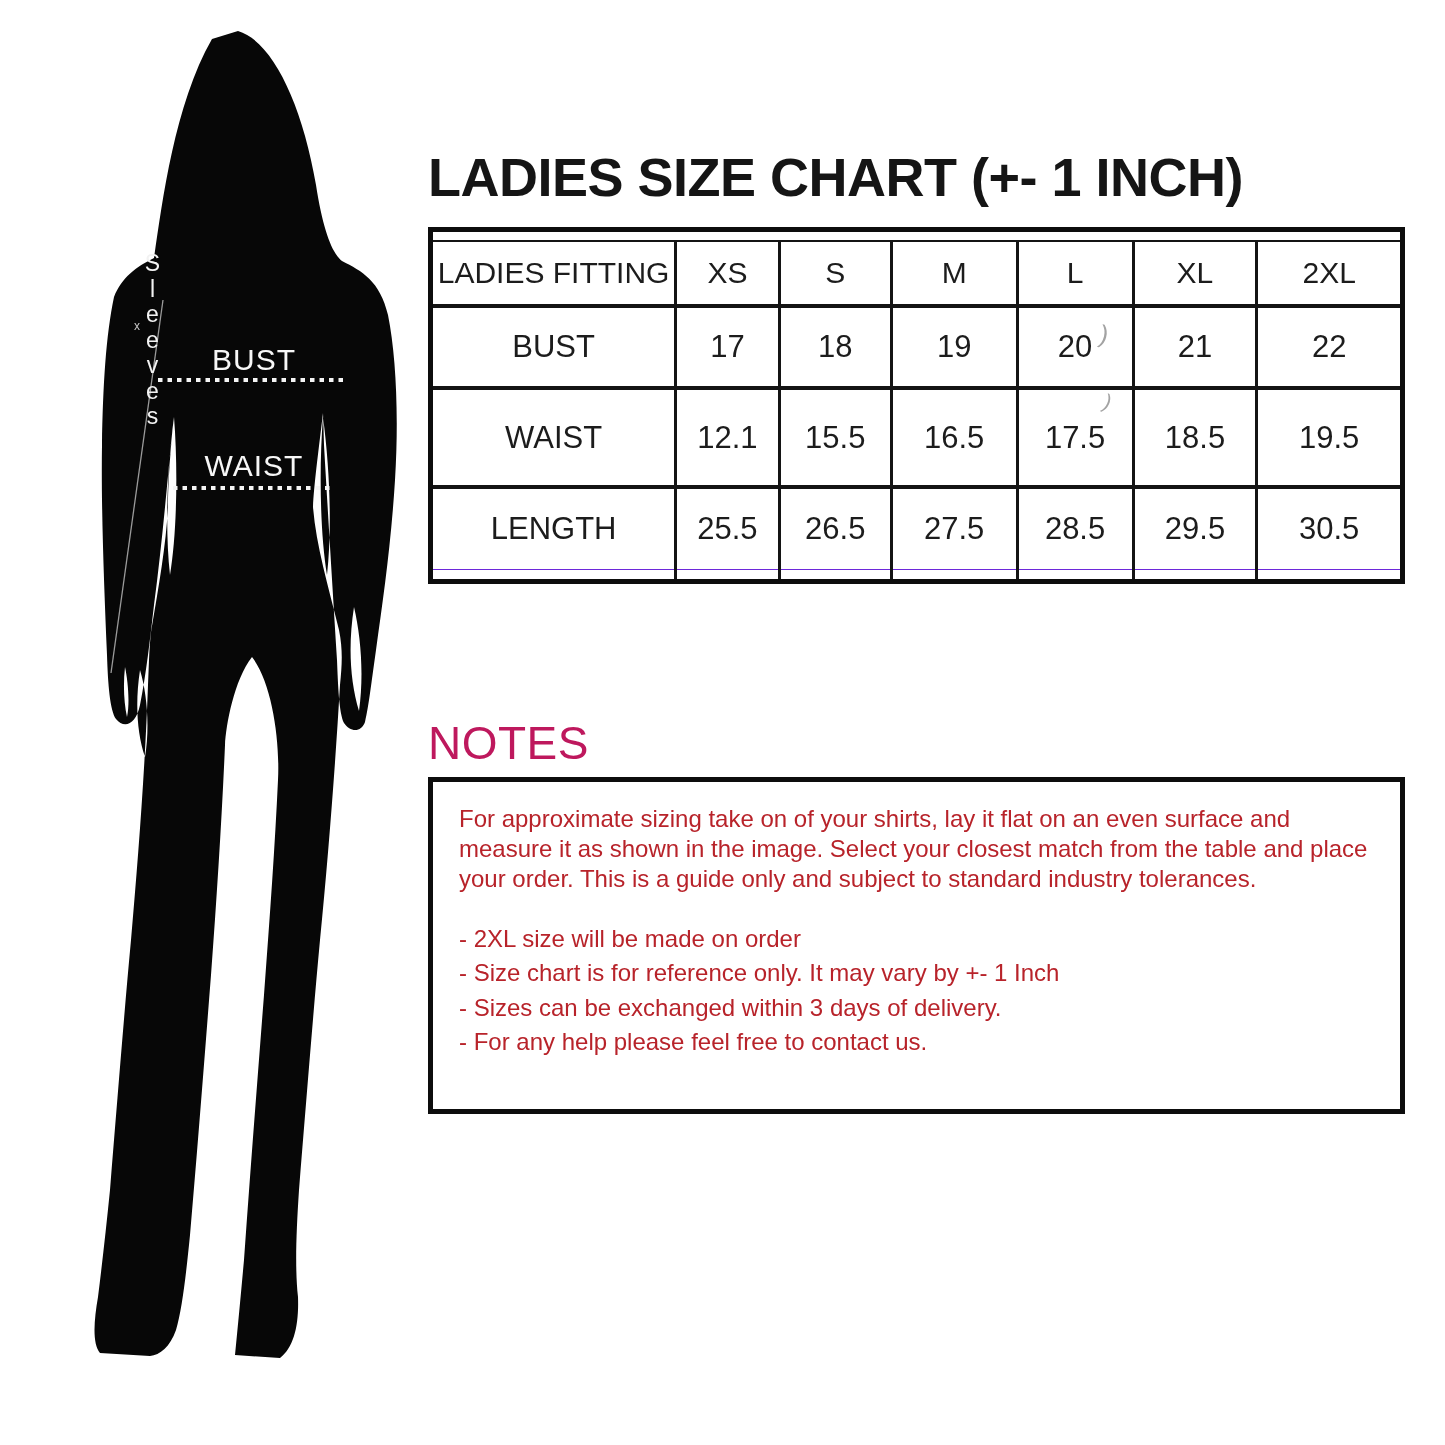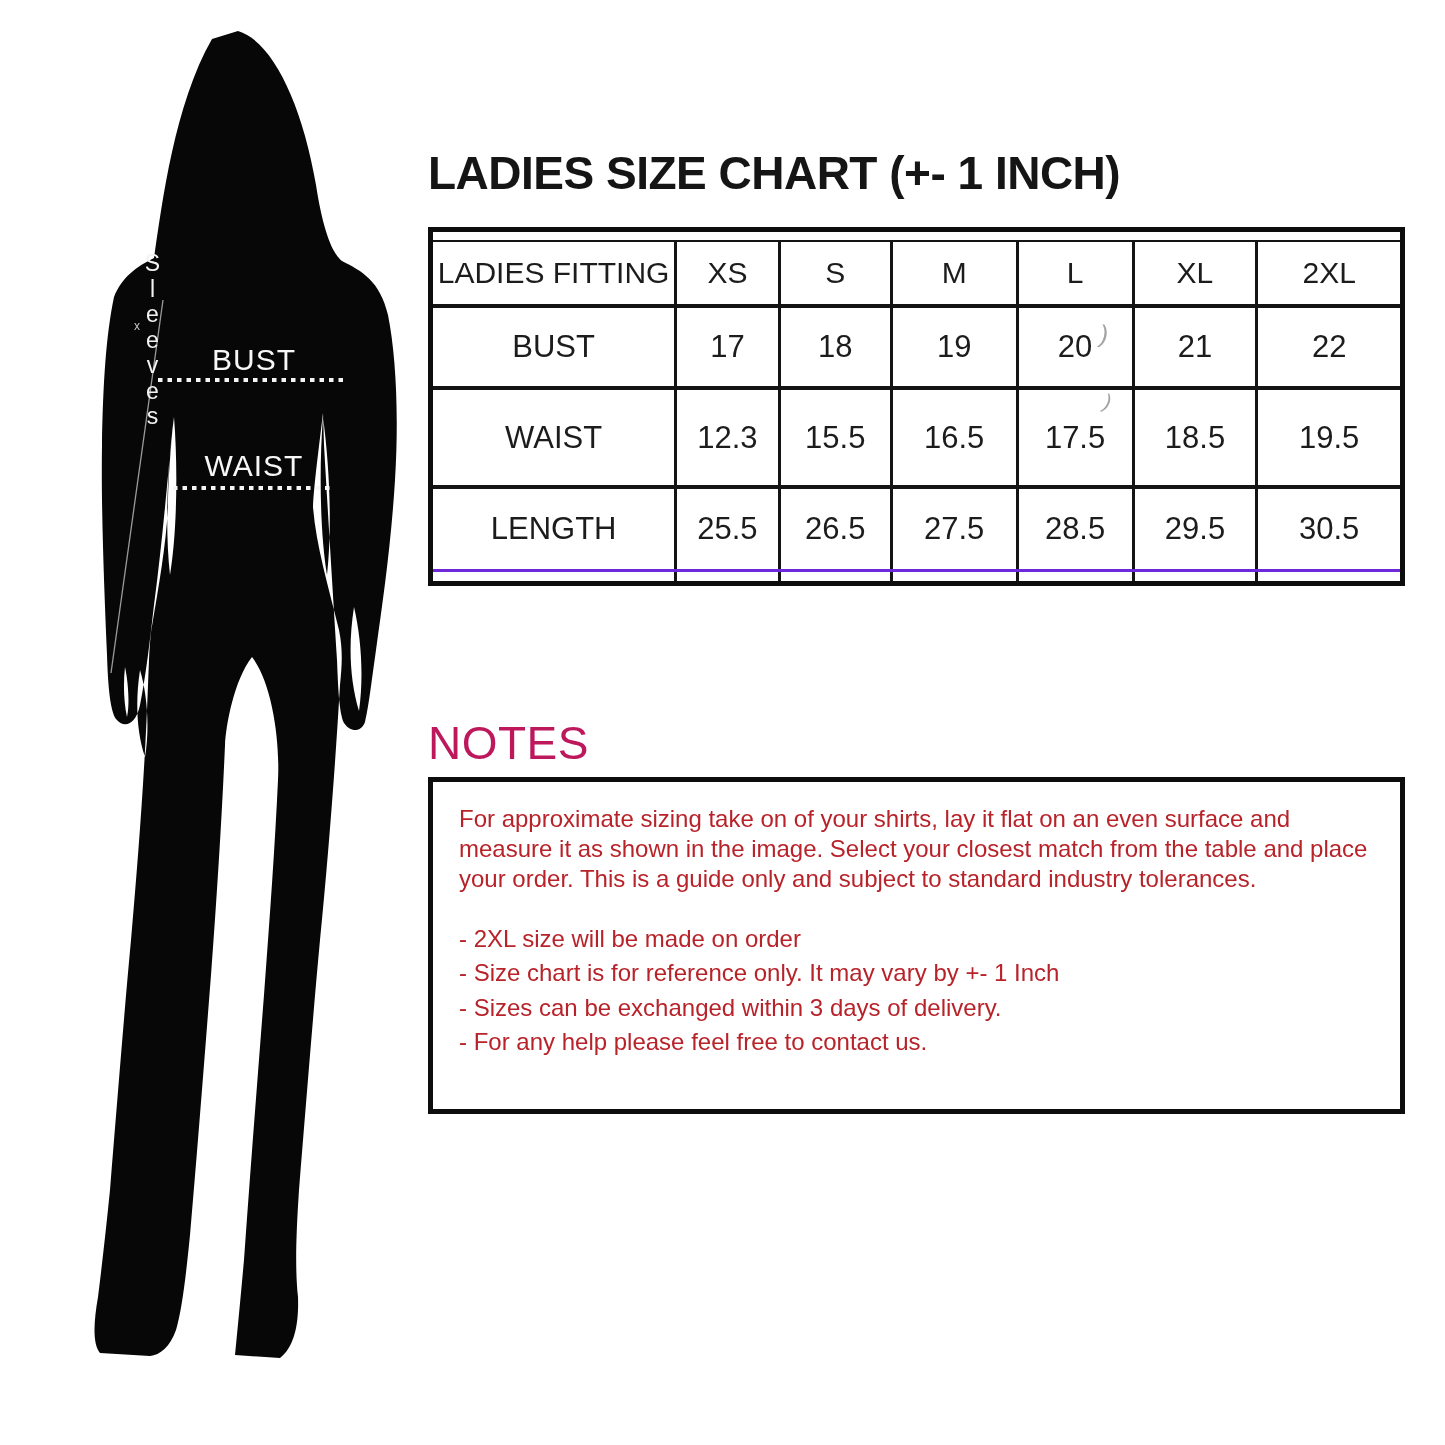--- a/index.html
+++ b/index.html
@@ -38,21 +38,21 @@
     left: 50px; top: 294px; width: 14px;
     font-size: 12px; color: #c8c8c8; letter-spacing: 0;
   }
 
   
   .content { position: absolute; left: 428px; top: 0; width: 977px; }
 
   .page-title {
     position: absolute; left: 0; top: 146px;
     margin: 0;
-    font-size: 46px; font-weight: 600; letter-spacing: -0.5px;
+    font-size: 54px; font-weight: 600; letter-spacing: -0.5px;
     color: #151515; white-space: nowrap;
   }
 
   
   .table-wrap {
     position: absolute; left: 0; top: 227px; width: 977px;
     border: 5px solid #0d0d0d;
     box-sizing: border-box;
     background: #ffffff;
   }
@@ -66,21 +66,21 @@
     padding: 0;
     font-size: 31px; color: #1c1c1c;
   }
   table.size-table td:not(:last-child) { border-right: 3px solid #141414; }
   tr.spacer-top td { height: 8px; border-right: none !important; border-bottom: 2px solid #141414; }
   tr.header-row td { height: 62px; font-size: 30px; border-bottom: 4px solid #141414; }
   tr.row-bust td    { height: 78px; border-bottom: 4px solid #141414; }
   tr.row-waist td   { height: 95px; border-bottom: 4px solid #141414; }
   tr.row-sleeves td { height: 90px; border-bottom: 4px solid #141414; }
   tr.row-sleeves td.label-cell { font-size: 28px; }
-  tr.row-length td  { height: 80px; border-bottom: 3px solid #6d28d9; }
+  tr.row-length td  { height: 80px; border-bottom: 1px solid #6d28d9; }
   tr.spacer-bottom td { height: 9px; }
 
   
   .notes-heading {
     position: absolute; left: 0; top: 716px;
     margin: 0;
     font-size: 46px; font-weight: 400;
     color: #be185d; letter-spacing: 0.5px;
   }
   .notes-box {
@@ -214,21 +214,21 @@
           <td class="label-cell">BUST</td>
           <td>17</td>
           <td>18</td>
           <td>19</td>
           <td>20</td>
           <td>21</td>
           <td>22</td>
         </tr>
         <tr class="row-waist">
           <td class="label-cell">WAIST</td>
-          <td>12.3</td>
+          <td>12.1</td>
           <td>15.5</td>
           <td>16.5</td>
           <td>17.5</td>
           <td>18.5</td>
           <td>19.5</td>
         </tr>
         <tr class="row-length">
           <td class="label-cell">LENGTH</td>
           <td>25.5</td>
           <td>26.5</td>

